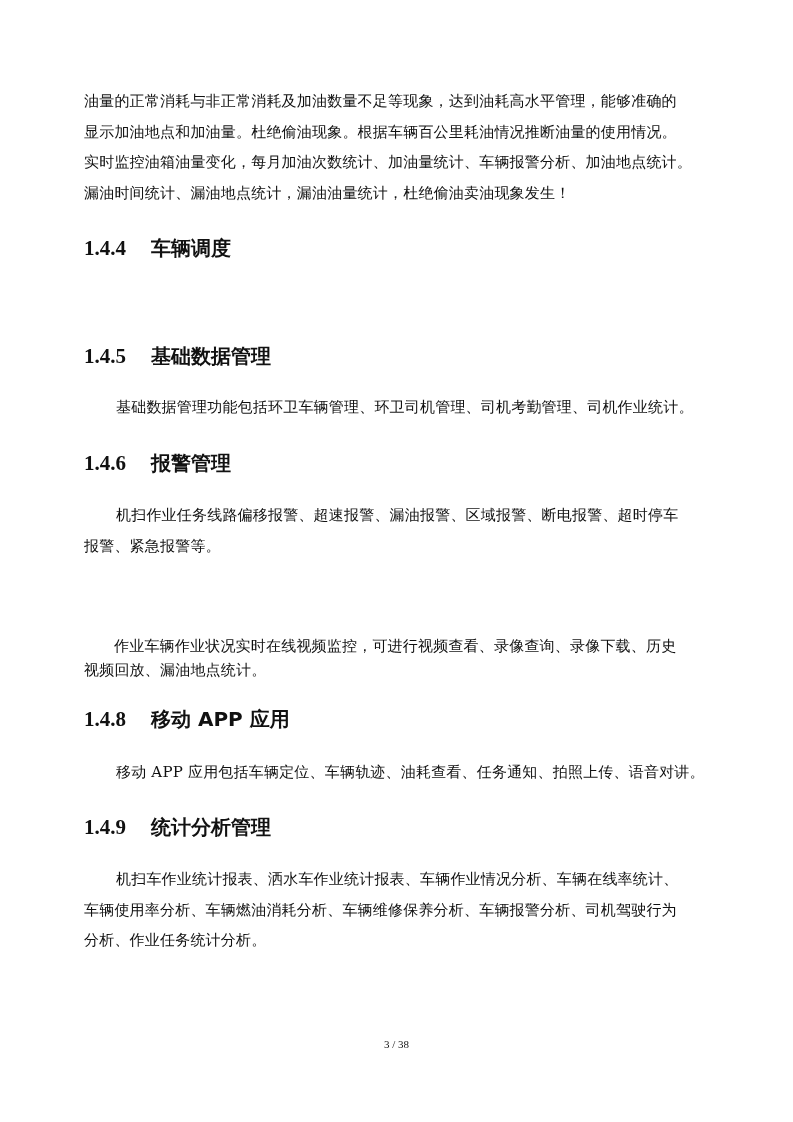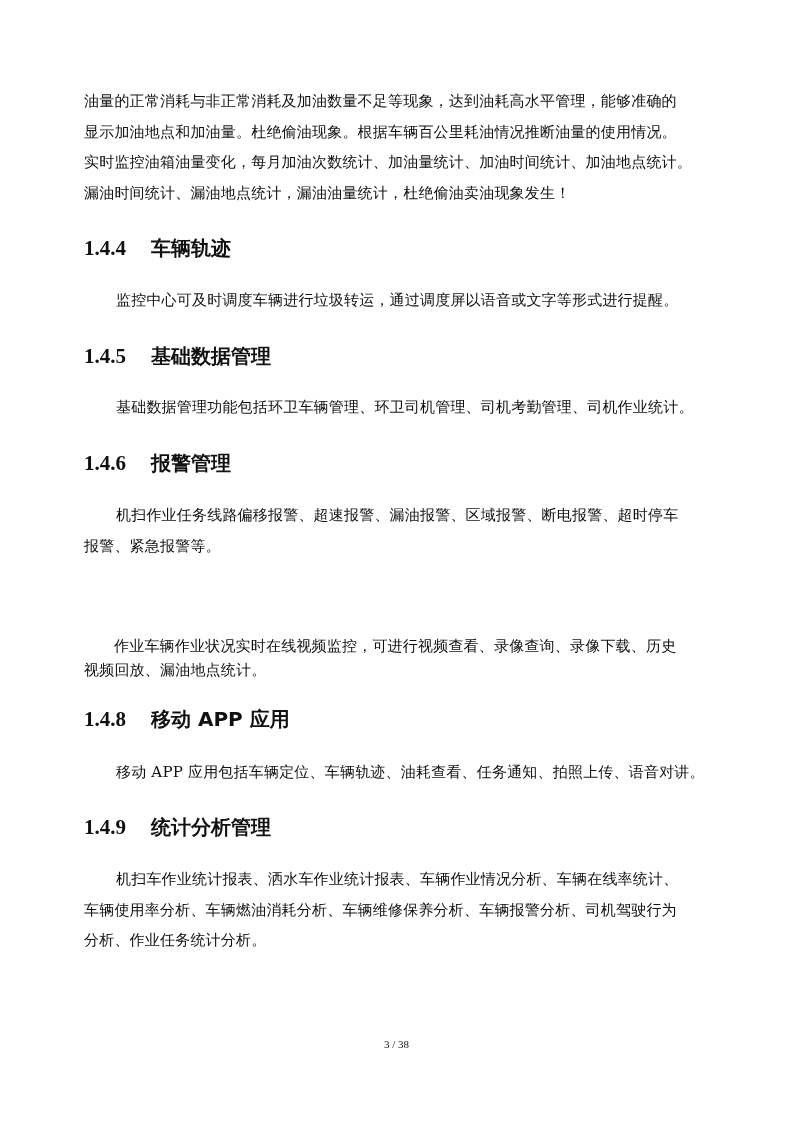--- a/index.html
+++ b/index.html
@@ -17,29 +17,26 @@
               font-size: 11px; font-family: "Liberation Serif", serif; }
   </style>
 </head>
 <body>
 
 <div class="page">
 
   <div class="p" style="top:86px;">
     <span class="line">油量的正常消耗与非正常消耗及加油数量不足等现象，达到油耗高水平管理，能够准确的</span>
     <span class="line">显示加油地点和加油量。杜绝偷油现象。根据车辆百公里耗油情况推断油量的使用情况。</span>
-    <span class="line">实时监控油箱油量变化，每月加油次数统计、加油量统计、加油时间统计、加油地点统计。</span>
+    <span class="line">实时监控油箱油量变化，每月加油次数统计、加油量统计、车辆报警分析、加油地点统计。</span>
     <span class="line">漏油时间统计、漏油地点统计，漏油油量统计，杜绝偷油卖油现象发生！</span>
   </div>
 
   <div class="h" style="top:235px;">
-    <span class="num">1.4.4</span><span>车辆轨迹</span>
-  </div>
-  <div class="p" style="top:285px;">
-    <span class="line indent">监控中心可及时调度车辆进行垃圾转运，通过调度屏以语音或文字等形式进行提醒。</span>
+    <span class="num">1.4.4</span><span>车辆调度</span>
   </div>
 
   <div class="h" style="top:343px;">
     <span class="num">1.4.5</span><span>基础数据管理</span>
   </div>
   <div class="p" style="top:392px;">
     <span class="line indent">基础数据管理功能包括环卫车辆管理、环卫司机管理、司机考勤管理、司机作业统计。</span>
   </div>
 
   <div class="h" style="top:450px;">

